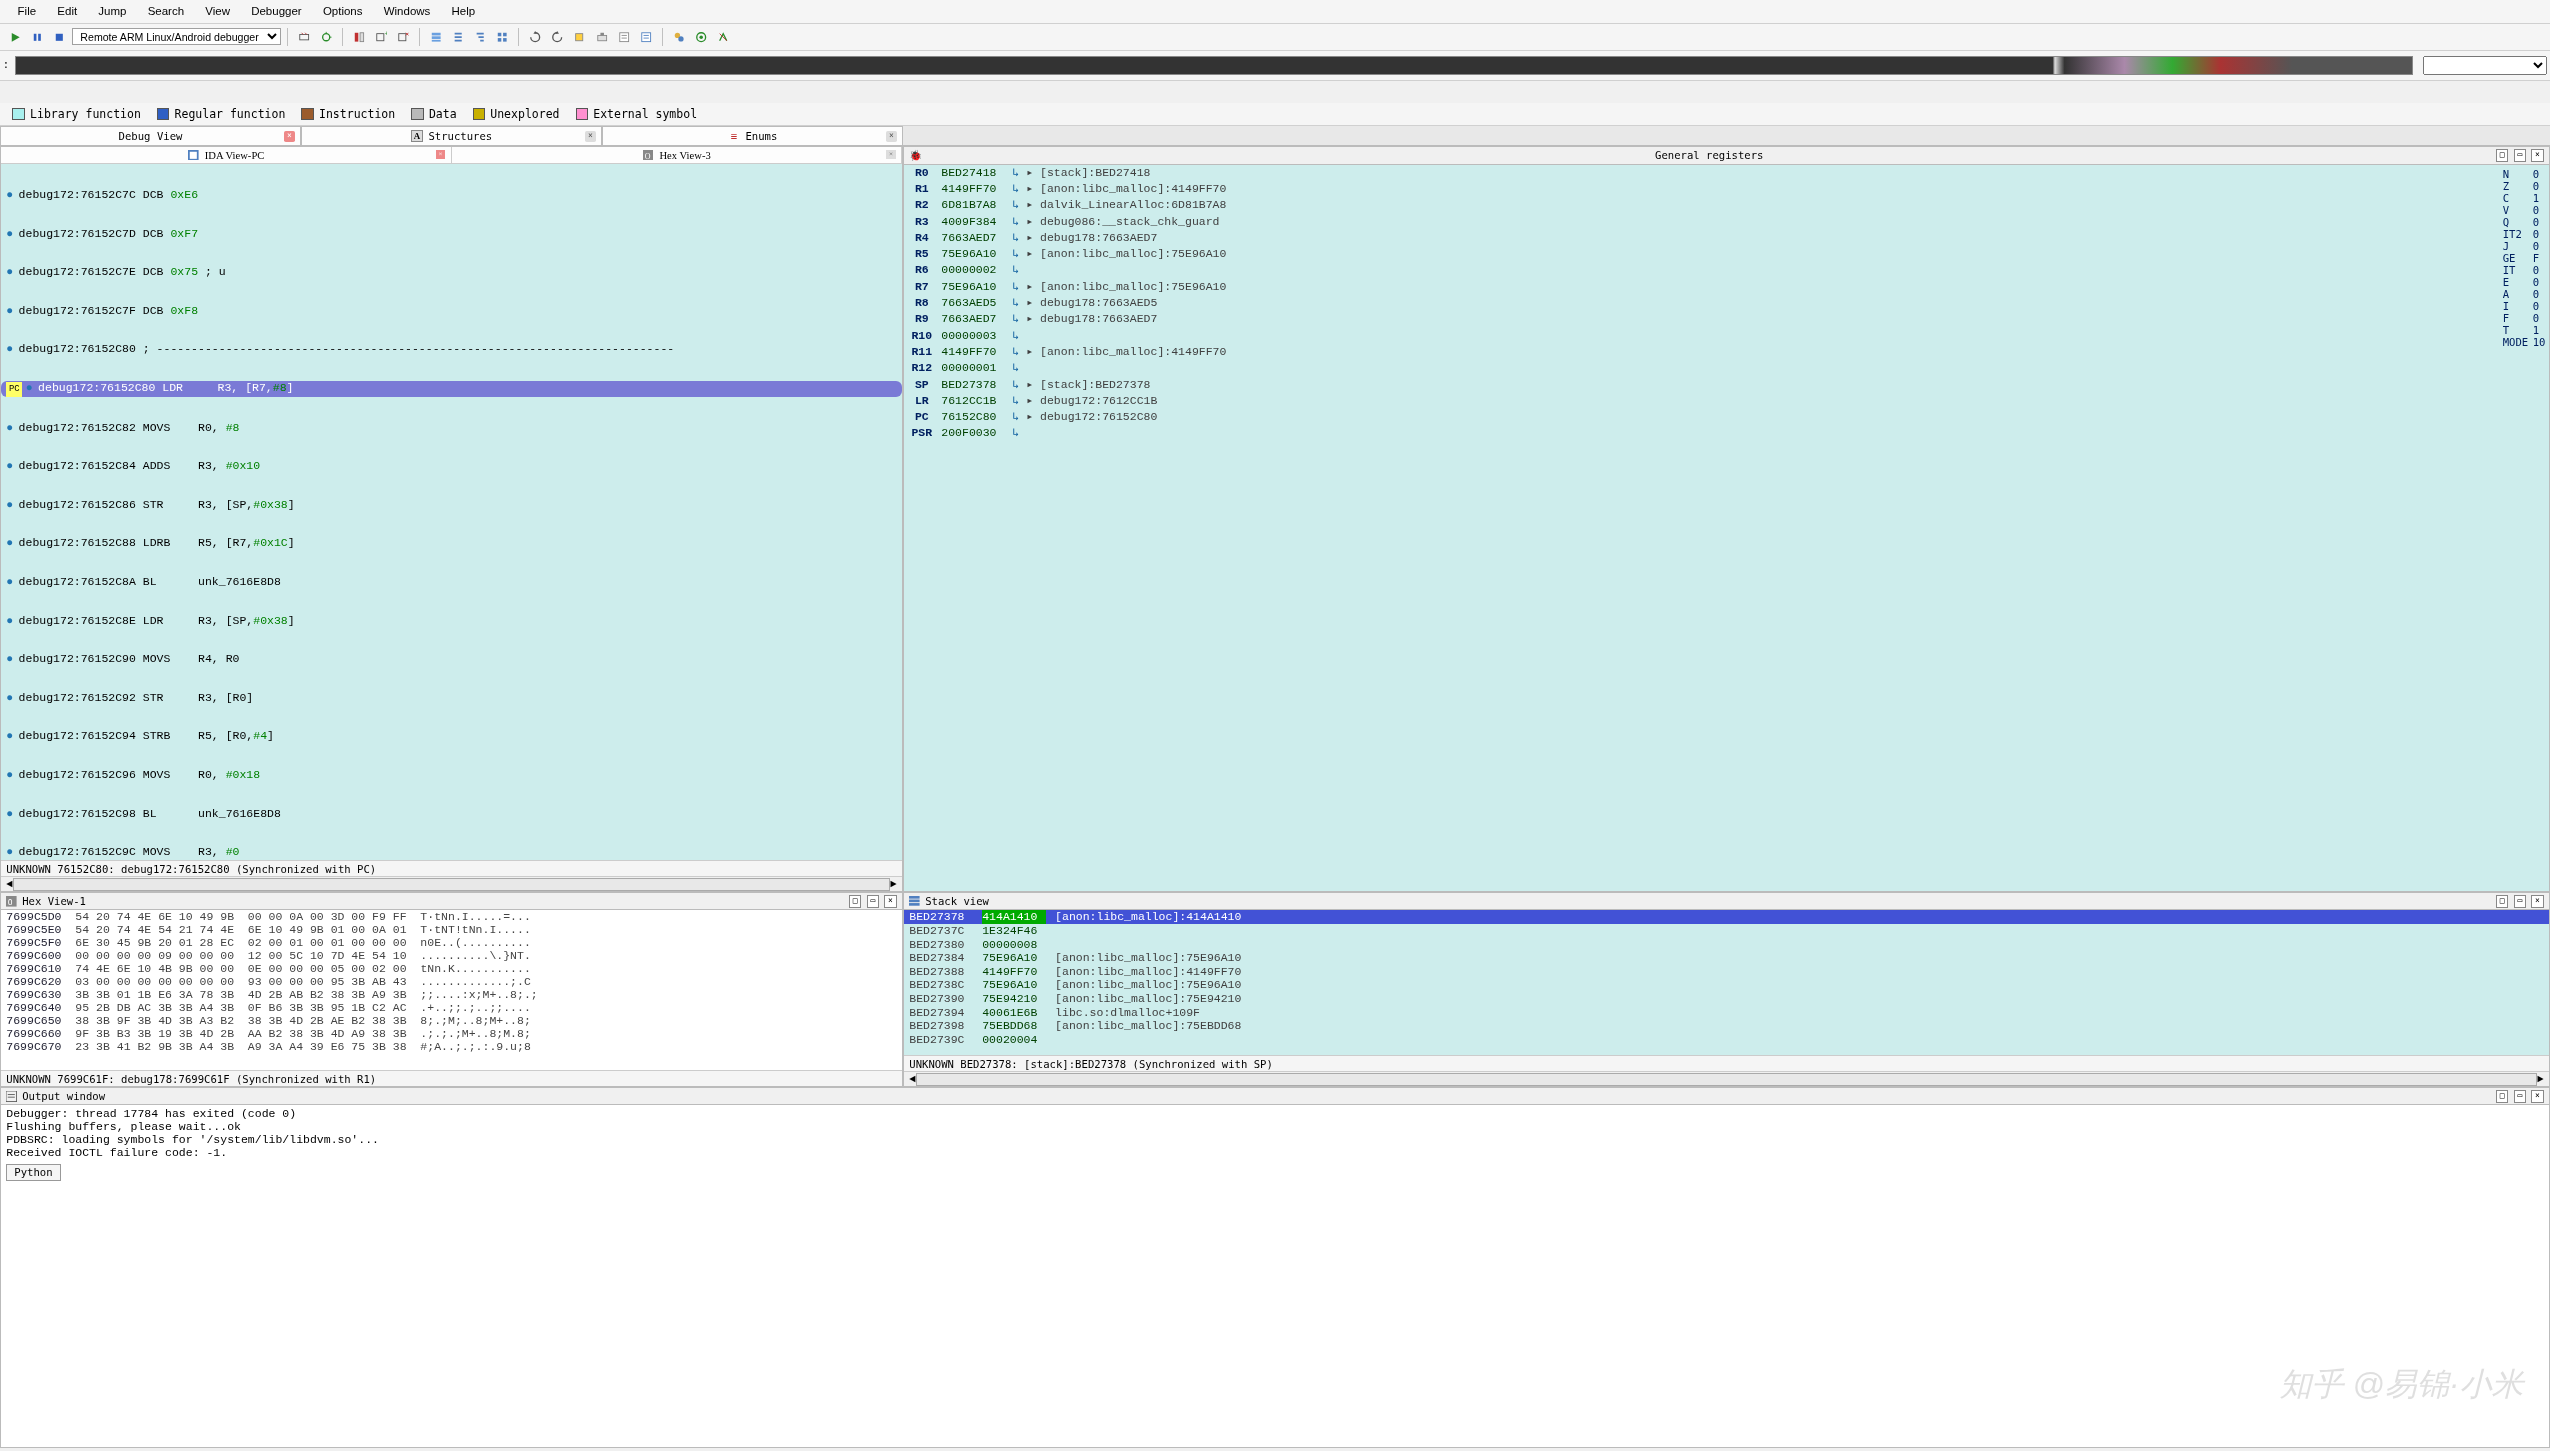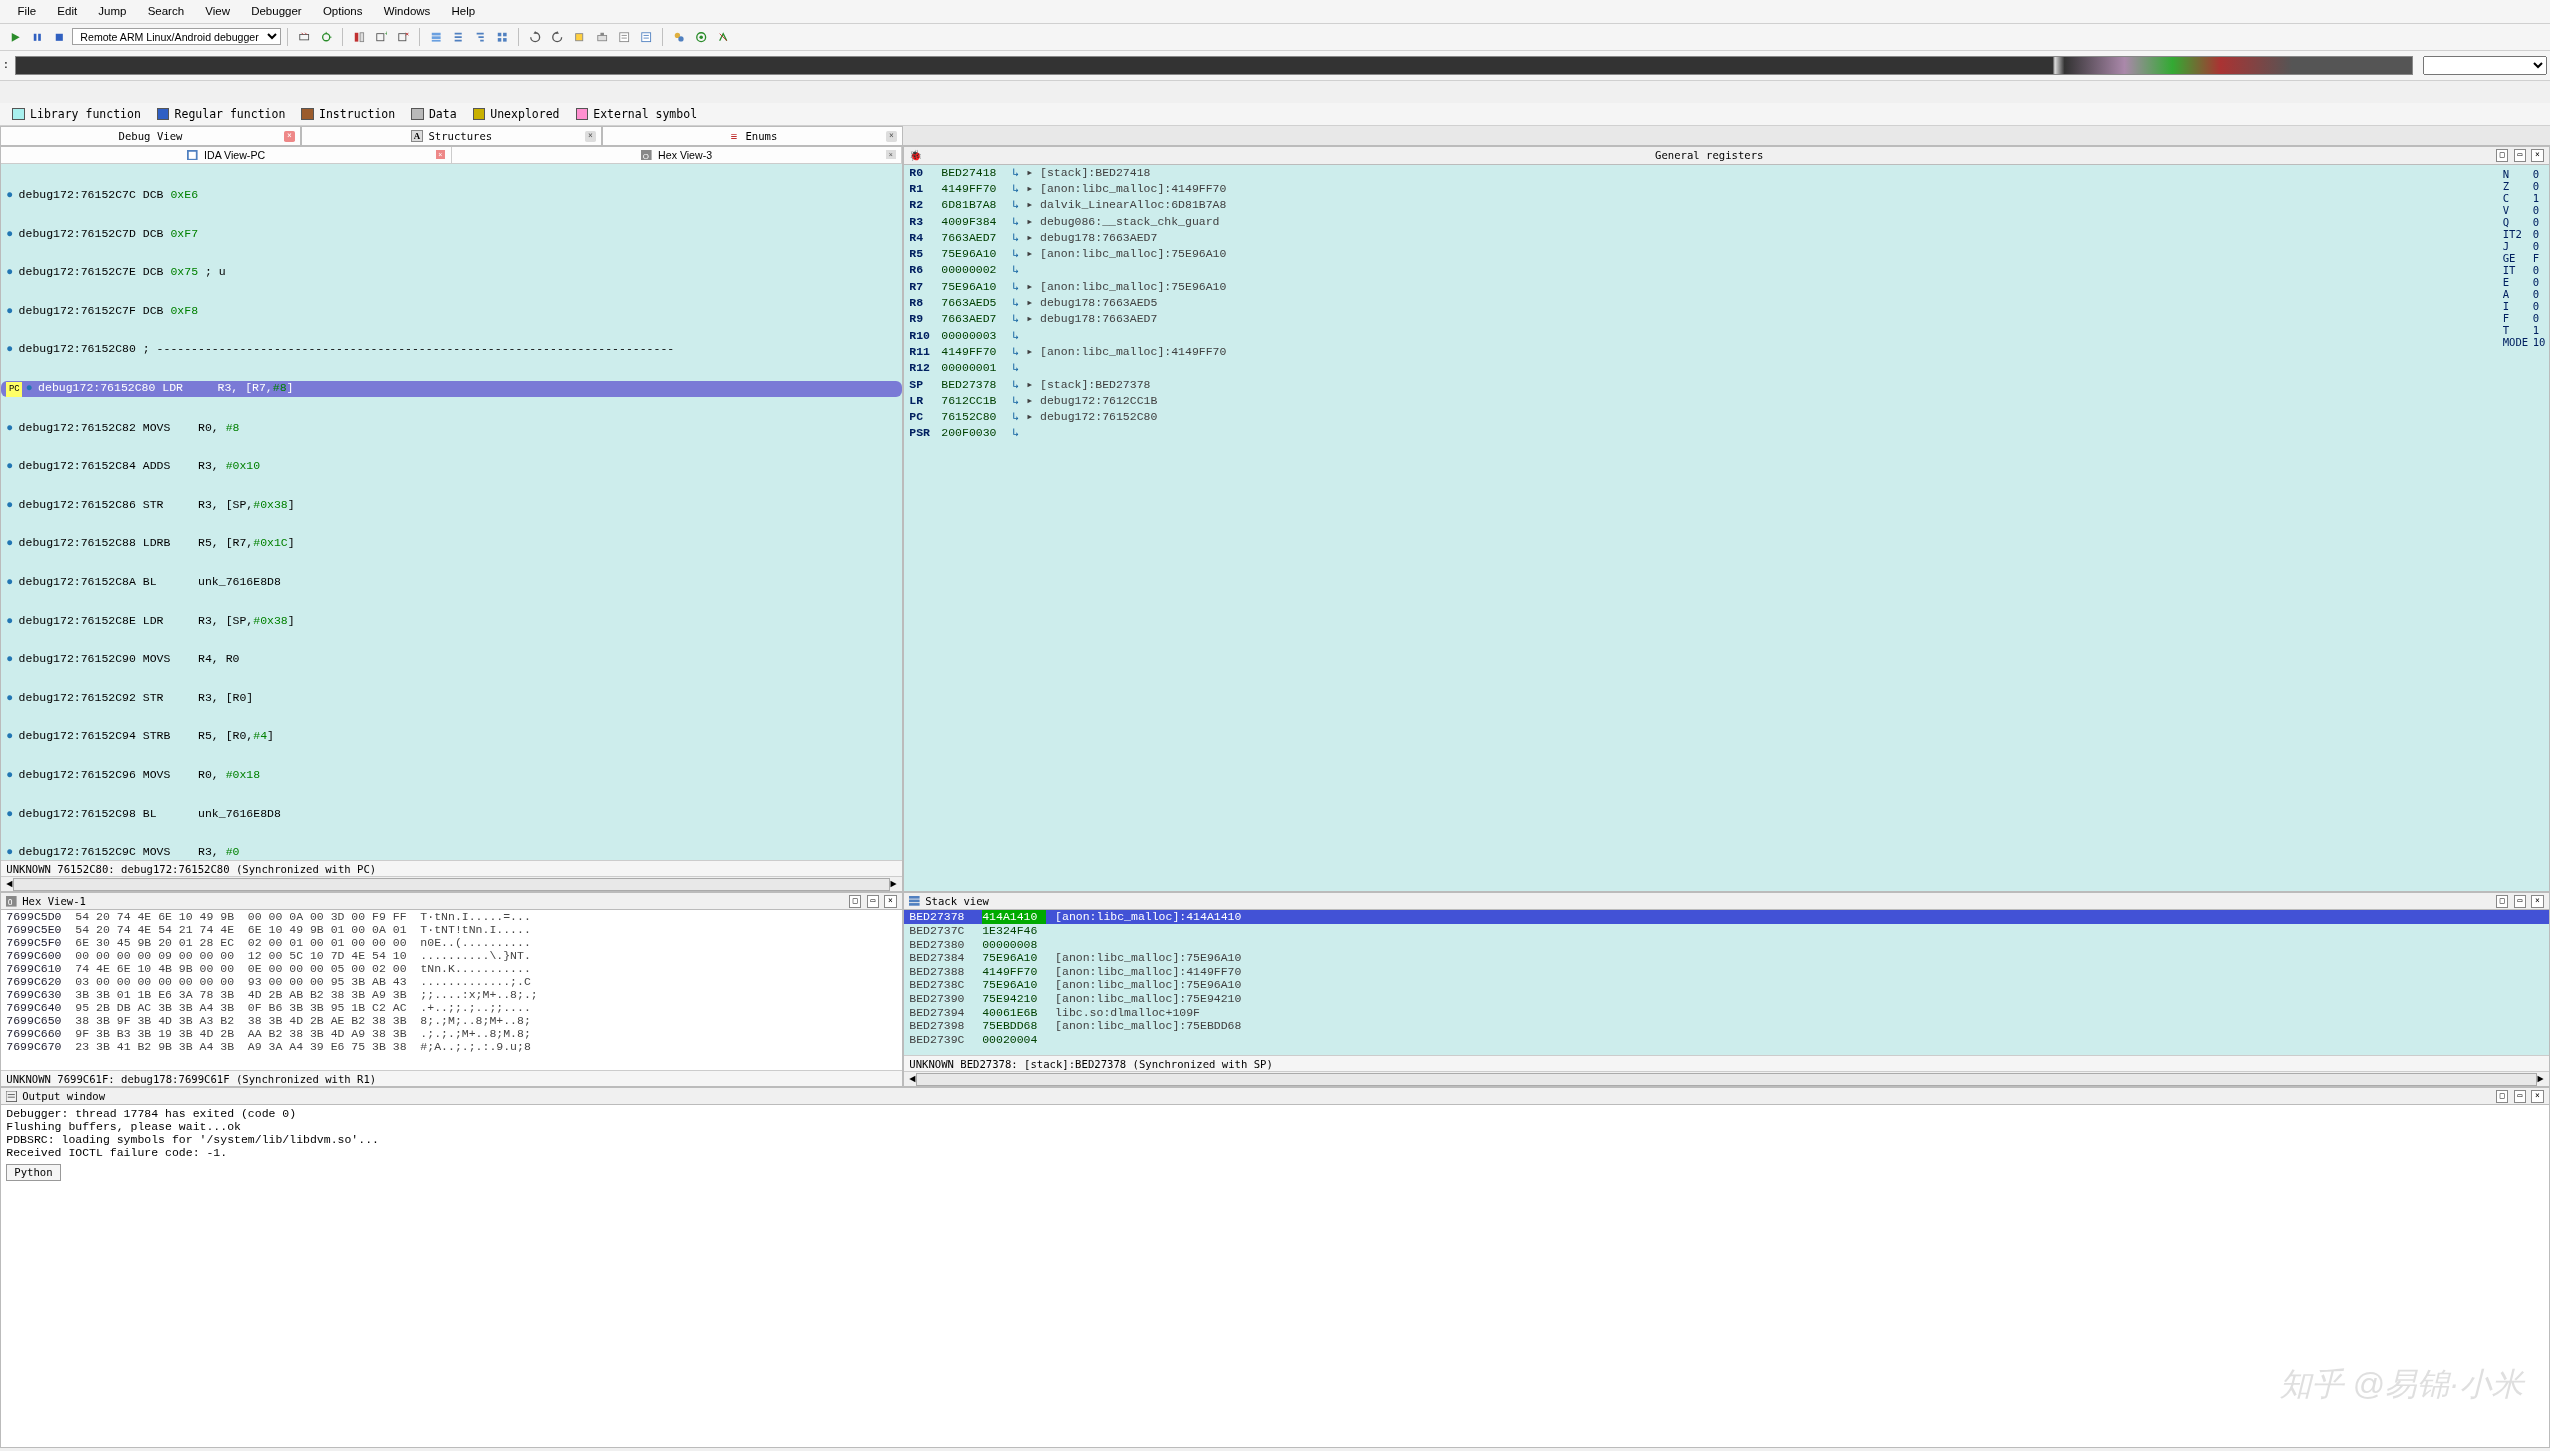--- a/index.html
+++ b/index.html
@@ -62,21 +62,21 @@
 }
 .panel-header {
   display: flex; align-items: center; background: #f0f0f0; border-bottom: 0.9px solid #bbb;
   padding: 1.8px 5.3px; font-family: monospace; font-size: 10.6px; gap: 5.3px;
 }
 .panel-header .title { flex: 1; text-align: center; }
 .panel-header .wbtn { width: 12.4px; height: 12.4px; border: 0.9px solid #888; font-size: 8px; line-height: 10.6px; text-align: center; cursor: pointer; background: #fff; }
 .subtabs { display: flex; background: #eee; border-bottom: 0.9px solid #ccc; }
 .subtab {
   flex: 1; text-align: center; padding: 1.8px 7px; border-right: 0.9px solid #ccc;
-  font-family: Liberation Sans, sans-serif; font-size: 10.6px; position: relative; background: #fdfdfd;
+  font-family: Liberation Serif, serif; font-size: 10.6px; position: relative; background: #fdfdfd;
 }
 .subtab .close { position: absolute; right: 5.3px; top: 2.7px; width: 9.7px; height: 9.7px; background: #ddd; color: #555; font-size: 7px; line-height: 9.7px; text-align: center; cursor: pointer; }
 .subtab.active .close { background: #e88; color: #fff; }
 .panel-body {
   flex: 1; overflow: auto; background: #cdedec; font-family: "Courier New", monospace; font-size: 11.5px; white-space: pre;
 }
 .panel-body.white { background: #fff; }
 .asm-line { padding: 0 5.3px; line-height: 14.6px; margin-top: 24px; }
 .asm-line.sel { background: #7a7ad6; color: #fff; border-radius: 6px; }
 .asm-line .bullet { color: #2276b3; margin-right: 5.3px; display: inline-block; width: 7px; }
@@ -84,21 +84,21 @@
 .pc-marker { position: absolute; left: 1.8px; width: 16px; background: #ffff66; color: #000; font-size: 8.9px; text-align: center; }
 .num  { color: #008000; }
 .panel-status {
   background: #f5f5f5; border-top: 0.9px solid #ccc; padding: 1.8px 5.3px; font-family: monospace; font-size: 10.6px;
 }
 .hscroll { height: 15px; background: #f0f0f0; border-top: 0.9px solid #ccc; display: flex; align-items: center; padding: 0 5.3px; }
 .hscroll .track { flex: 1; height: 12.4px; border: 0.9px solid #aaa; background: #e8e8e8; position: relative; }
 
 .reg-body { background: #cdedec; }
 .reg-line { display: flex; gap: 7px; padding: 0 5.3px; font-family: "Courier New", monospace; font-size: 11.5px; line-height: 16.3px; }
-.reg-name { color: #002060; width: 25px; font-weight: bold; }
+.reg-name { color: #002060; width: 25px; font-weight: bold; text-align: center; }
 .reg-val  { color: #004000; width: 64px; }
 .reg-arrow { color: #1060a0; }
 .reg-desc { color: #404040; }
 .flags-col { position: absolute; right: 3.5px; top: 3.5px; font-family: monospace; font-size: 10.6px; color: #002060; }
 .flags-col div { display: flex; gap: 7px; }
 
 .hex-body { background: #fff; font-family: "Courier New", monospace; font-size: 11.5px; }
 .hex-line { padding: 0 5.3px; white-space: pre; color: #444; }
 .hex-addr { color: #223; }
 .hex-sel { background: #cccccc; }

